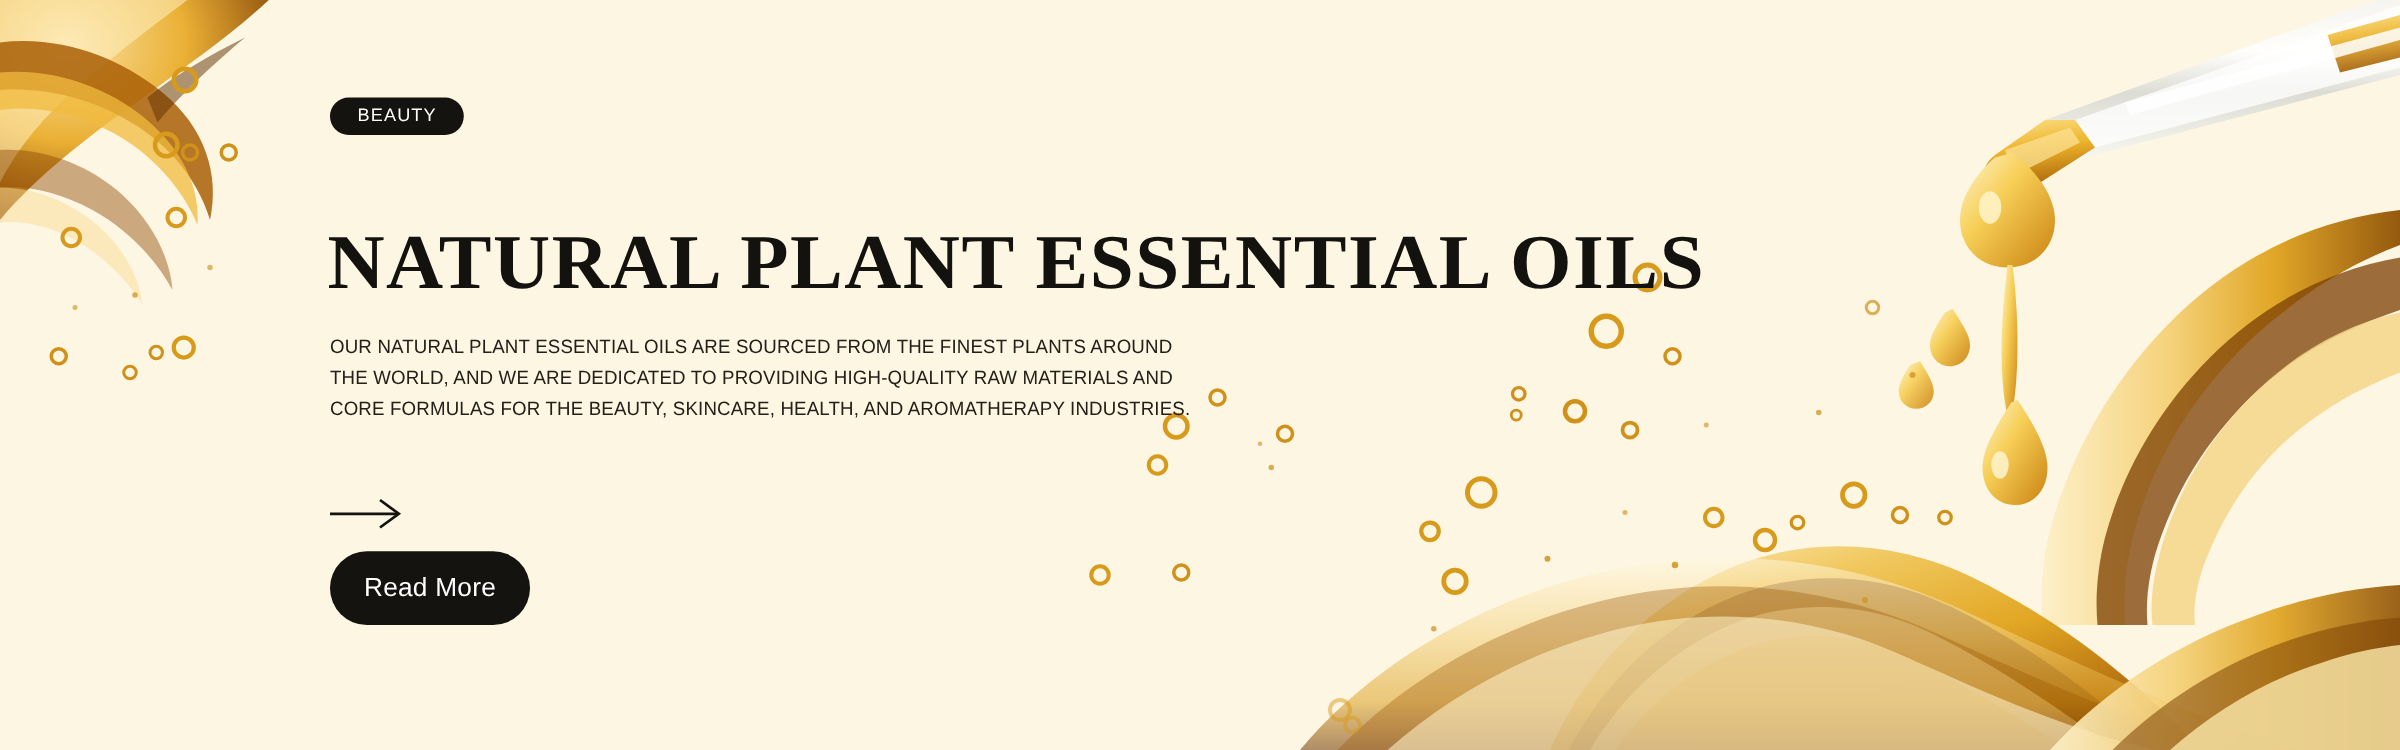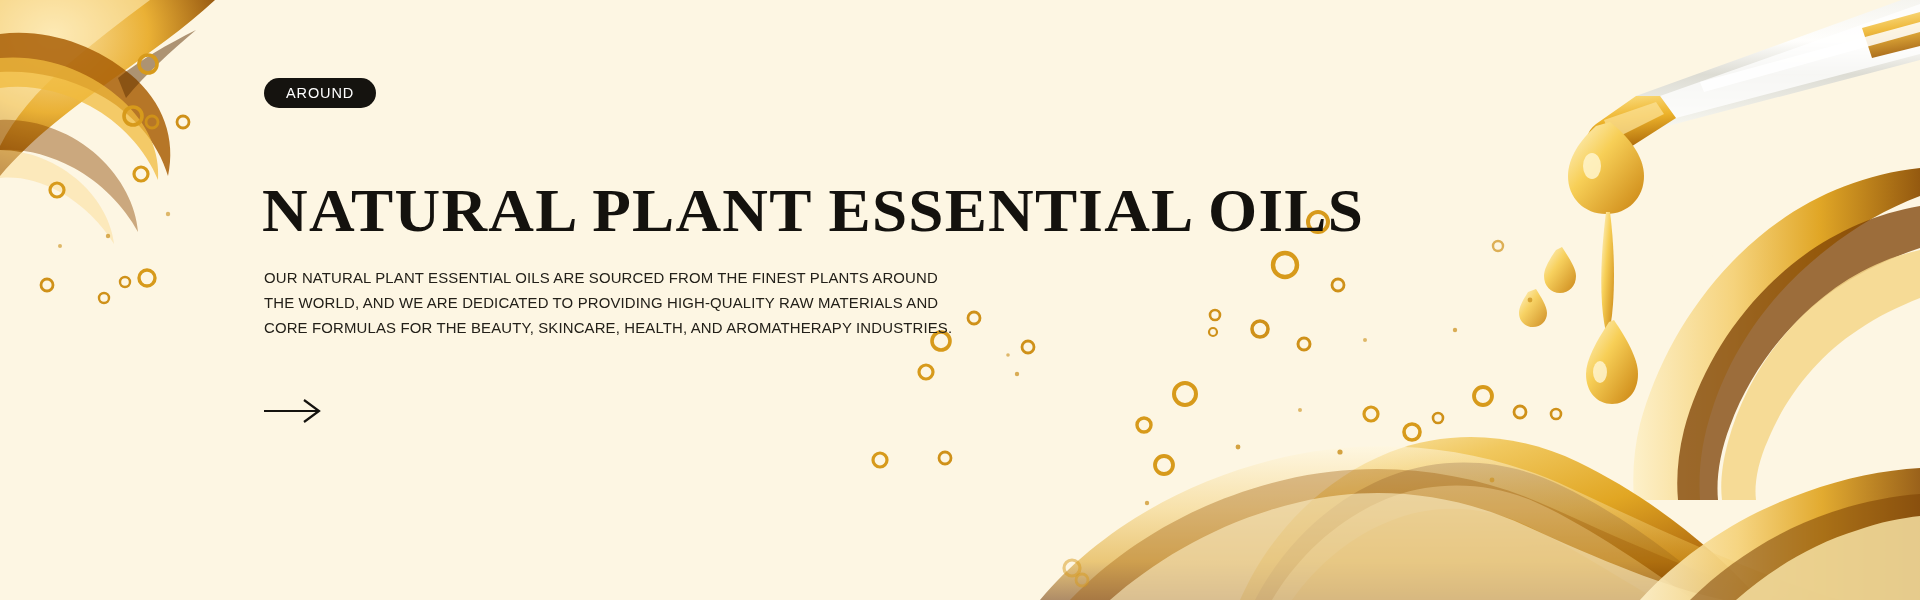--- a/index.html
+++ b/index.html
@@ -295,27 +295,28 @@
         <circle cx="1365" cy="340" r="2.0" opacity="0.6"></circle>
         <circle cx="108" cy="236" r="2.2" opacity="0.7"></circle>
         <circle cx="60" cy="246" r="2.0" opacity="0.6"></circle>
         <circle cx="168" cy="214" r="2.2" opacity="0.6"></circle>
       </g>
     </svg>
   </div>
 
   <div class="content">
 
-    <div class="badge">AROUND</div>
+    <div class="badge">BEAUTY</div>
 
     <h1 class="headline">NATURAL PLANT ESSENTIAL OILS</h1>
 
     <p class="description">OUR NATURAL PLANT ESSENTIAL OILS ARE SOURCED FROM THE FINEST PLANTS AROUND THE WORLD, AND WE ARE DEDICATED TO PROVIDING HIGH-QUALITY RAW MATERIALS AND CORE FORMULAS FOR THE BEAUTY, SKINCARE, HEALTH, AND AROMATHERAPY INDUSTRIES.</p>
 
     <a class="arrow-link" href="#">
       <svg width="62" height="26" viewBox="0 0 62 26">
         <line x1="0" y1="13" x2="54" y2="13" stroke="#15130f" stroke-width="2.2"></line>
         <polyline points="40,2 55,13 40,24" fill="none" stroke="#15130f" stroke-width="2.2"></polyline>
       </svg>
     </a>
 
+    <button class="read-more">Read More</button>
   </div>
 </div>
 
 </body></html>

